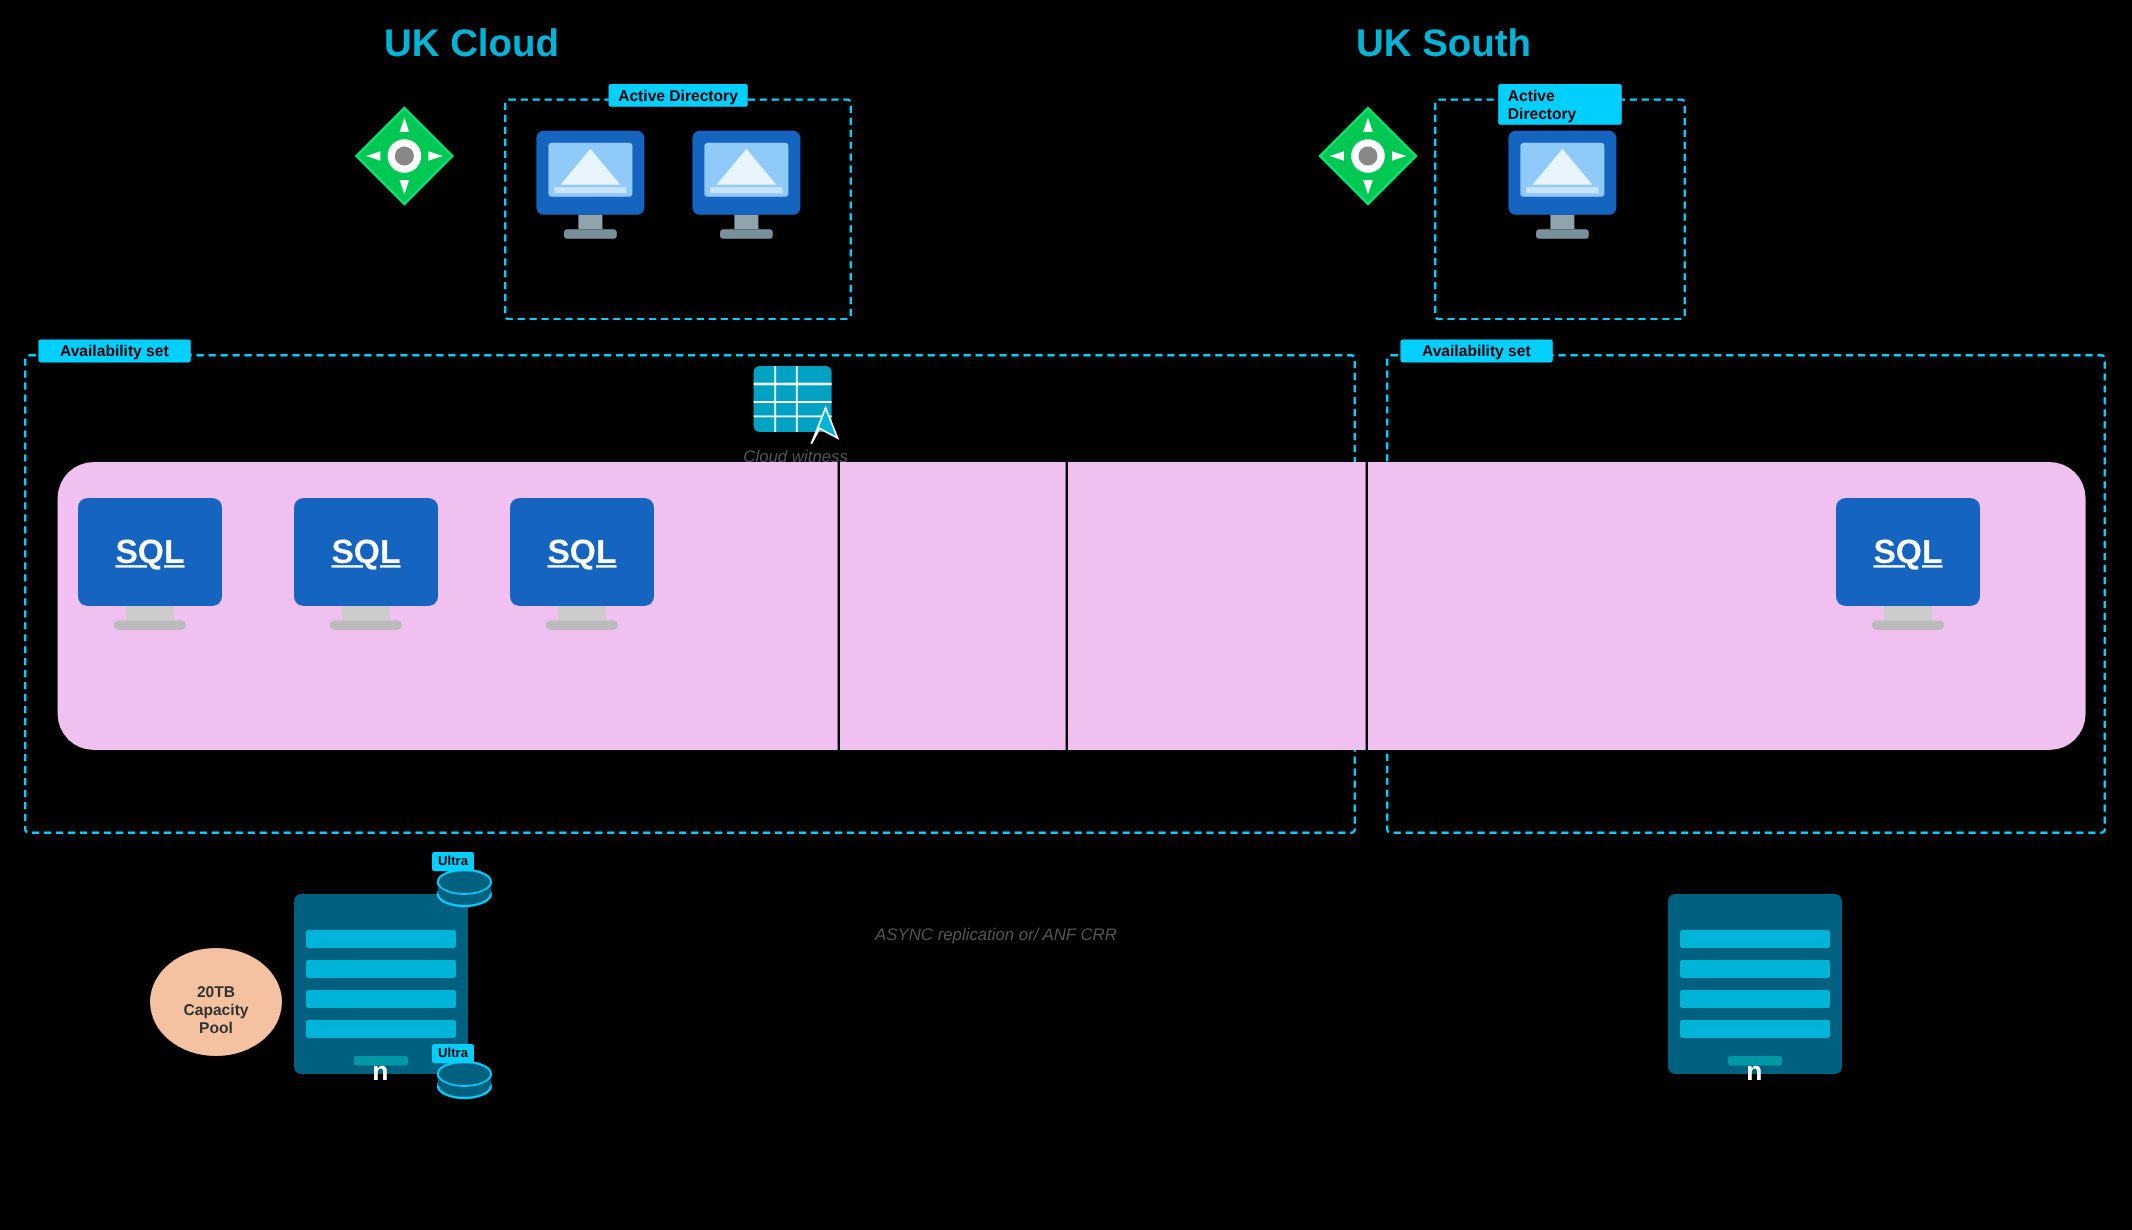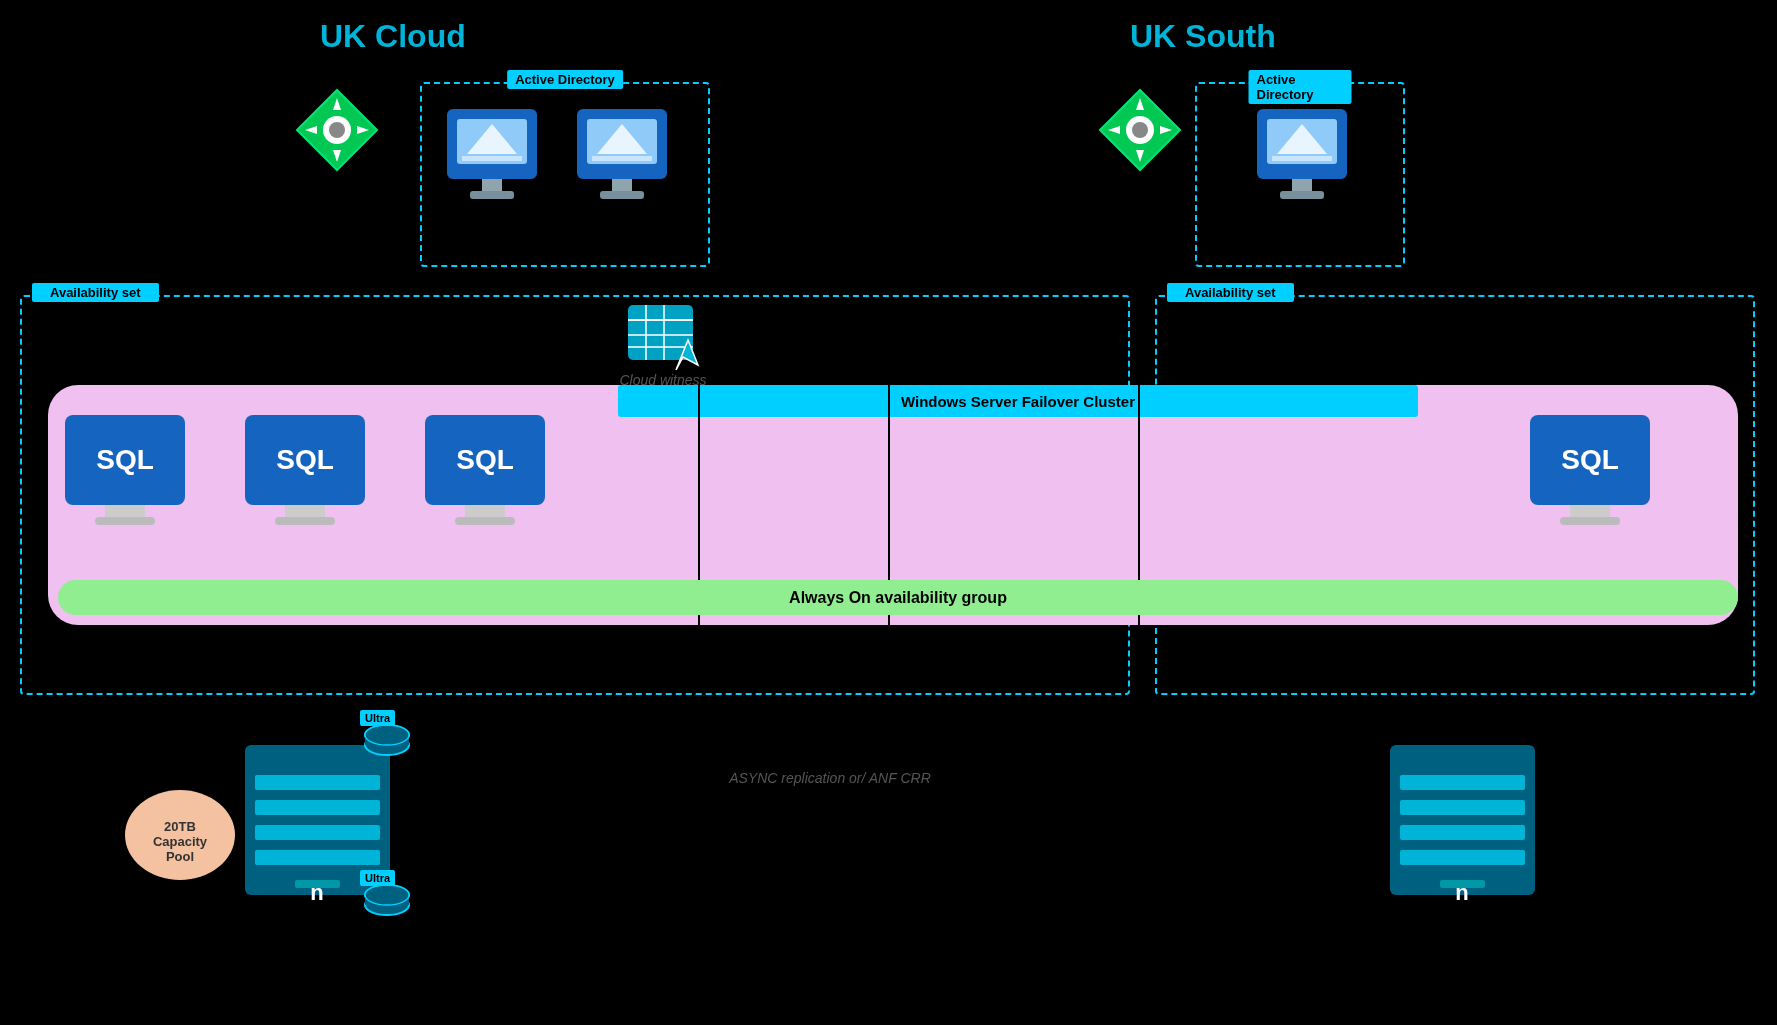--- a/index.html
+++ b/index.html
@@ -101,20 +101,21 @@
       background: #1565C0;
       color: white;
       font-weight: bold;
       font-size: 28px;
       width: 120px;
       height: 90px;
       display: flex;
       align-items: center;
       justify-content: center;
       border-radius: 8px;
+      text-decoration: underline;
     }
 
     .monitor-stand {
       width: 40px;
       height: 12px;
       background: #ccc;
       margin-top: 0;
     }
     .monitor-base {
       width: 60px;
@@ -269,21 +270,20 @@
       <line x1="10" y1="40" x2="75" y2="40" stroke="white" stroke-width="1.5"></line>
       <line x1="10" y1="52" x2="75" y2="52" stroke="white" stroke-width="1.5"></line>
 
       <polygon points="70,45 80,70 65,62 58,75" fill="#00b4d8" stroke="white" stroke-width="1.5"></polygon>
     </svg>
     <div style="color:#555; font-size:14px; font-style:italic; text-align:left; margin-top:2px;">Cloud witness</div>
   </div>
 
   <div class="cluster-bg" style="left:48px; top:385px; width:1690px; height:240px;"></div>
 
-  <div class="wsfc-bar" style="left:618px; top:385px; width:800px; height:32px;">Windows Server Failover Cluster</div>
 
   <div class="async-text" style="left:180px; top:415px; width:250px;">ASYNC replication</div>
 
   <div class="sql-node" style="left:65px; top:415px;">
     <div class="sql-box">SQL</div>
     <div class="monitor-stand"></div>
     <div class="monitor-base"></div>
   </div>
 
   <div class="sql-node" style="left:245px; top:415px;">
@@ -301,21 +301,20 @@
   <div class="sql-node" style="left:1530px; top:415px;">
     <div class="sql-box">SQL</div>
     <div class="monitor-stand"></div>
     <div class="monitor-base"></div>
   </div>
 
   <div class="v-divider" style="left:698px; top:385px; height:240px;"></div>
   <div class="v-divider" style="left:888px; top:385px; height:240px;"></div>
   <div class="v-divider" style="left:1138px; top:385px; height:240px;"></div>
 
-  <div class="always-on-bar" style="left:58px; top:580px; width:1680px; height:35px;">Always On availability group</div>
 
   <div style="position:absolute; left:245px; top:730px;">
 
     <div class="capacity-pool" style="left:-120px; top:60px; width:110px; height:90px;">
       <span style="white-space:pre-line; text-align:center; font-size:13px; font-weight:bold; color:#333;margin-top:12px;">20TB
 Capacity
 Pool</span>
     </div>
 
     <div style="position:relative; width:165px; height:180px;">

